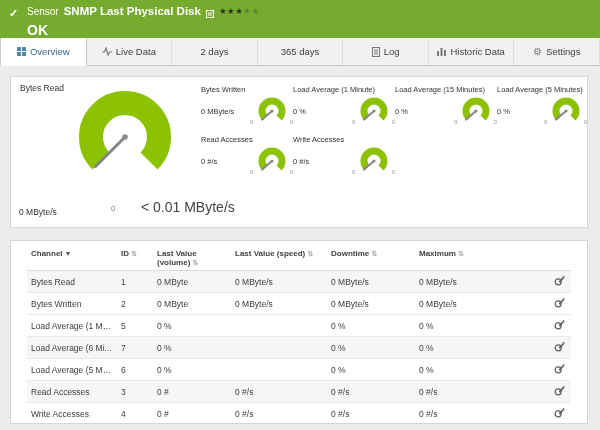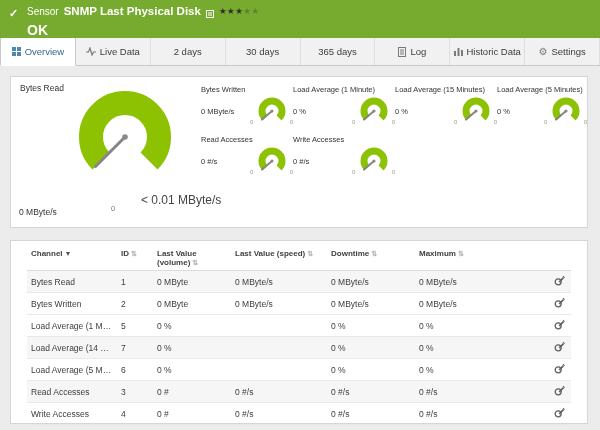--- a/index.html
+++ b/index.html
@@ -29,21 +29,21 @@
 
   
   #gaugePanel{position:absolute;left:10px;top:76px;width:578px;height:152px;background:#fff;border:1px solid #d6d6d6}
   .bgTitle{position:absolute;left:9px;top:6px;font-size:8.5px;color:#333}
   .bigDial{position:absolute;left:58px;top:12px}
   .arc{stroke:var(--gauge,#8cc201)}
   .needle{stroke:#858585;stroke-linecap:round}
   .hub{fill:#8a8a8a}
   .bgCurrent{position:absolute;left:8px;bottom:10px;font-size:8.5px;color:#333}
   .bgMin{position:absolute;left:100px;bottom:14px;font-size:7.5px;color:#777}
-  .bgMax{position:absolute;left:130px;bottom:20px;font-size:12px;color:#444}
+  .bgMax{position:absolute;left:130px;bottom:12px;font-size:14px;color:#444}
 
   #smallGauges{position:absolute;left:190px;top:8px;display:grid;grid-template-columns:88px 98px 98px 86px;grid-column-gap:4px;grid-row-gap:10px}
   .sg{position:relative}
   .sgTitle{font-size:7.5px;color:#333;white-space:nowrap;overflow:hidden;margin-bottom:3px}
   .sgRow{display:flex;align-items:center;justify-content:space-between}
   .sgVal{font-size:7.5px;color:#333;white-space:nowrap}
   .sgDial{position:relative;width:34px;height:28px;flex:0 0 auto}
   .sgMin{position:absolute;left:-5px;bottom:0;font-size:6px;color:#999}
   .sgMax{position:absolute;right:-4px;bottom:0;font-size:6px;color:#999}
   .sg:nth-child(5){grid-column:1}
@@ -98,23 +98,20 @@
       <div class="tab">
         <span class="ticon">
           <svg width="10" height="9" viewBox="0 0 10 9">
             <polyline points="0,5 2.5,5 4,1 6,8 7.5,5 10,5" fill="none" stroke="currentColor" stroke-width="1.2"></polyline>
           </svg>
         </span>
         <span>Live Data</span>
       </div>
       <div class="tab">
         <span>2 days</span>
-      </div>
-      <div class="tab">
-        <span>30 days</span>
       </div>
       <div class="tab">
         <span>365 days</span>
       </div>
       <div class="tab">
         <span class="ticon">
           <svg width="8" height="10" viewBox="0 0 8 10">
             <rect x="0.5" y="0.5" width="7" height="9" fill="none" stroke="currentColor"></rect>
             <line x1="2" y1="3" x2="6" y2="3" stroke="currentColor"></line>
             <line x1="2" y1="5" x2="6" y2="5" stroke="currentColor"></line>
@@ -279,21 +276,21 @@
             <td class="r"></td>
             <td class="r">0 %</td>
             <td class="r">0 %</td>
             <td class="c"><span class="editBtn"><svg width="11" height="11" viewBox="0 0 11 11">
                   <circle cx="4.2" cy="6.8" r="3" fill="none" stroke="#5f5f5f" stroke-width="1.3"></circle>
                   <path d="M4.6 6.4 L8.9 2.1 L10.1 3.3 L5.8 7.6 Z" fill="#5f5f5f"></path>
                   <path d="M9.4 0.8 L10.9 2.3 L10.2 3 L8.7 1.5 Z" fill="#5f5f5f"></path>
                 </svg></span></td>
           </tr>
           <tr class="odd">
-            <td>Load Average (14 Mi...</td>
+            <td>Load Average (6 Mi...</td>
             <td>7</td>
             <td class="r">0 %</td>
             <td class="r"></td>
             <td class="r">0 %</td>
             <td class="r">0 %</td>
             <td class="c"><span class="editBtn"><svg width="11" height="11" viewBox="0 0 11 11">
                   <circle cx="4.2" cy="6.8" r="3" fill="none" stroke="#5f5f5f" stroke-width="1.3"></circle>
                   <path d="M4.6 6.4 L8.9 2.1 L10.1 3.3 L5.8 7.6 Z" fill="#5f5f5f"></path>
                   <path d="M9.4 0.8 L10.9 2.3 L10.2 3 L8.7 1.5 Z" fill="#5f5f5f"></path>
                 </svg></span></td>

